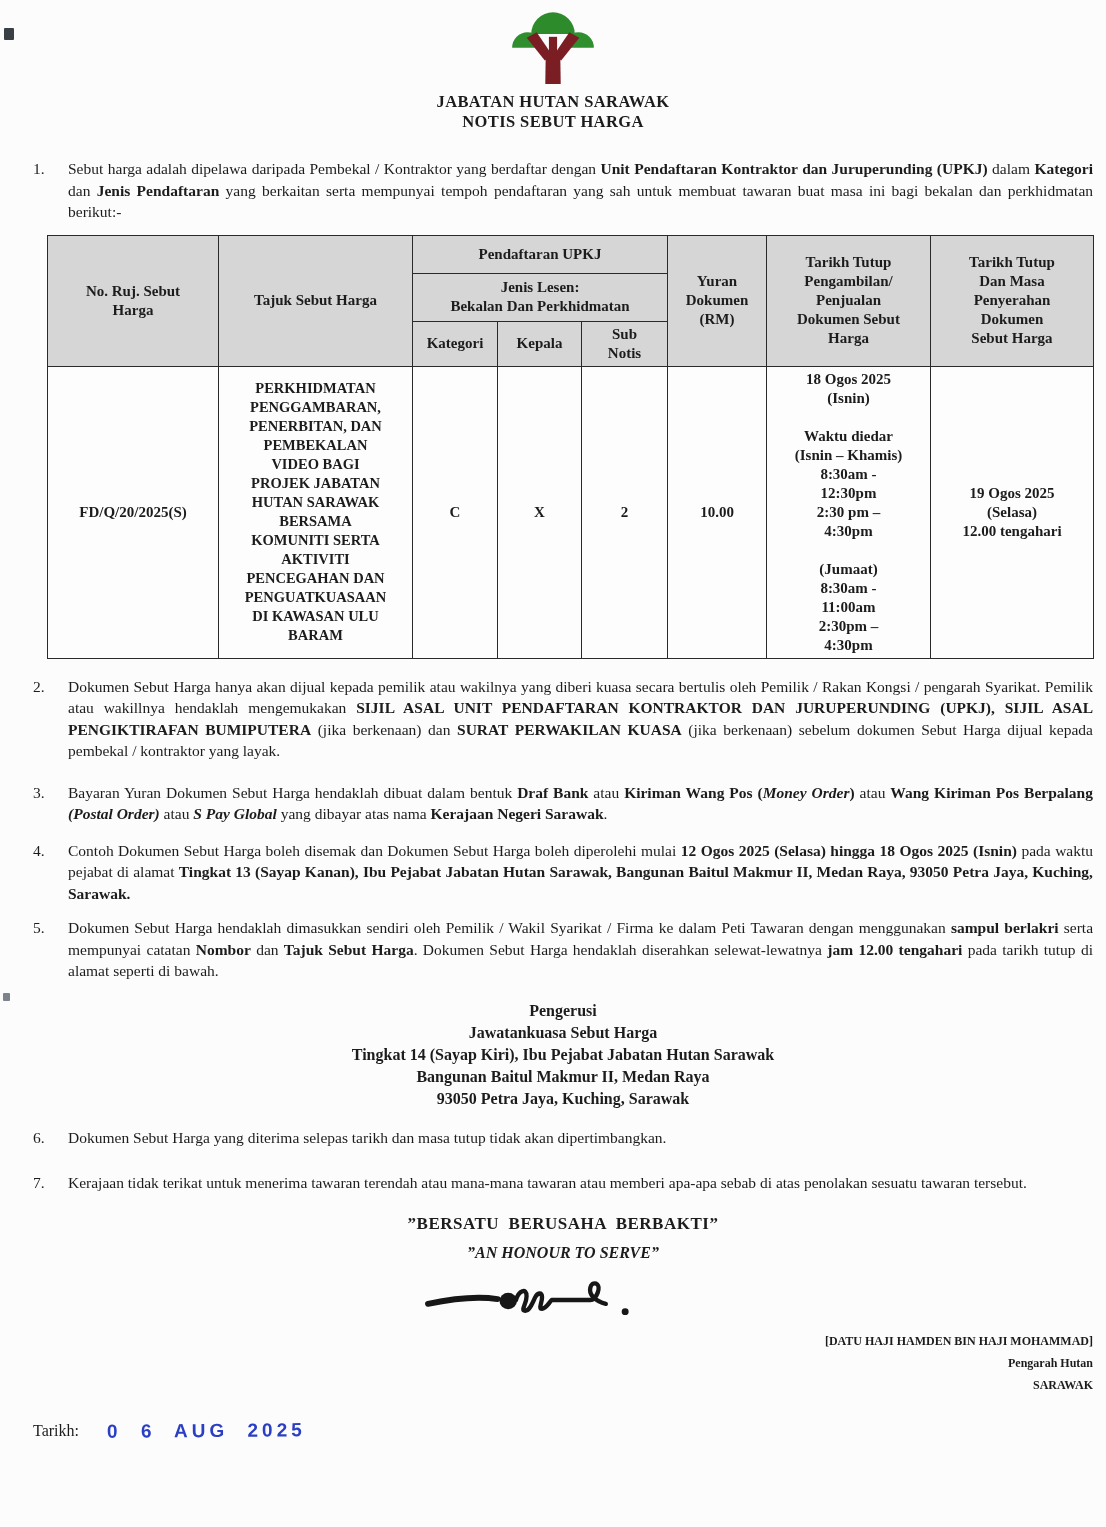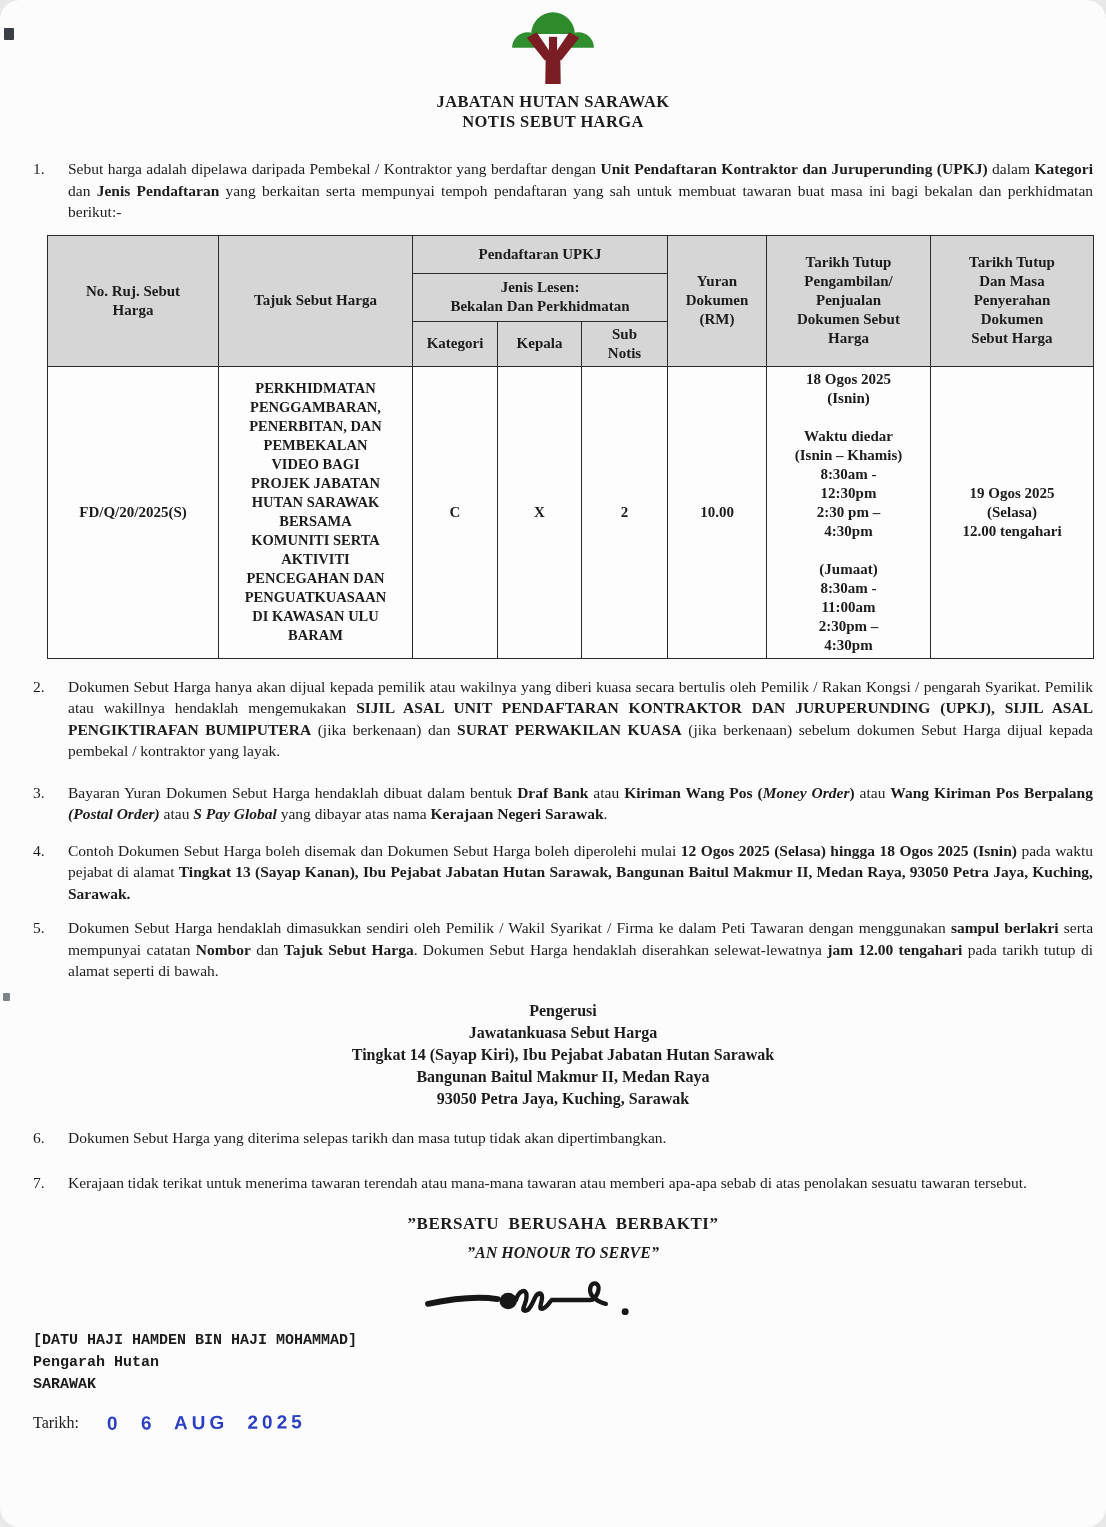--- a/index.html
+++ b/index.html
@@ -6,21 +6,20 @@
   html, body { background: #e8e8e8; }
   .page {
     position: relative;
     width: 1106px;
     height: 1527px;
     margin: 0 auto;
     background: #fcfcfd;
     color: #1c1c1c;
     font-family: "Liberation Serif", "DejaVu Serif", serif;
     overflow: hidden;
-    border-radius: 20px;
   }
   .content { padding: 10px 13px 0 33px; }
   .b { font-weight: bold; }
   .i { font-style: italic; }
   .prelines { white-space: pre-line; }
 
   
   .logo-wrap { text-align: center; padding-top: 4px; }
   .title-block { text-align: center; font-weight: bold; font-size: 16.5px; line-height: 20px; letter-spacing: 0.4px; margin-top: 2px; }
 
@@ -54,24 +53,24 @@
   .address-block { text-align: center; font-weight: bold; font-size: 16px; line-height: 22px; margin-top: 18px; }
 
   
   .motto { text-align: center; margin-top: 20px; }
   .motto-1 { font-weight: bold; font-size: 17px; white-space: pre-wrap; letter-spacing: 0.5px; }
   .motto-2 { font-weight: bold; font-style: italic; font-size: 16px; white-space: pre-wrap; margin-top: 10px; }
 
   
   .sig-wrap { text-align: center; margin-top: 10px; }
   .sig-svg { display: inline-block; margin-left: -40px; }
-  .signatory { text-align: left; font-weight: bold; font-size: 15px; line-height: 22px; margin-top: -4px; font-family: Liberation Mono, monospace; }
-
-  
-  .date-row { display: flex; align-items: flex-start; margin: 18px 0 0 33px; font-size: 16px; text-align: center; }
+  .signatory { text-align: right; font-weight: bold; font-size: 12px; line-height: 22px; margin-top: -4px; }
+
+  
+  .date-row { display: flex; align-items: flex-start; margin: 26px 0 0 33px; font-size: 16px; text-align: center; }
   .date-stamp {
     font-family: "Liberation Sans", sans-serif;
     font-weight: bold;
     font-size: 19px;
     letter-spacing: 4px;
     word-spacing: 10px;
     margin-left: 28px;
     margin-top: -2px;
     transform: rotate(-0.5deg);
   }

